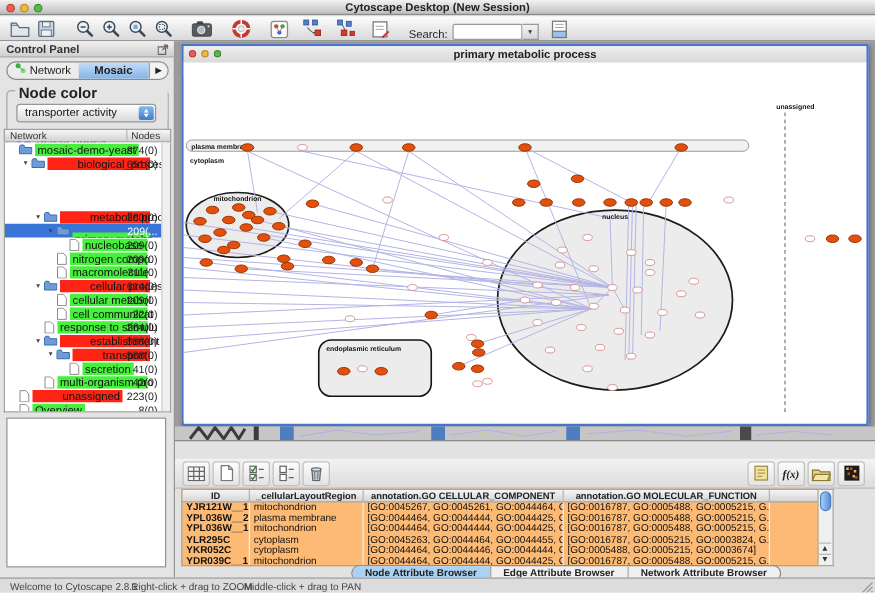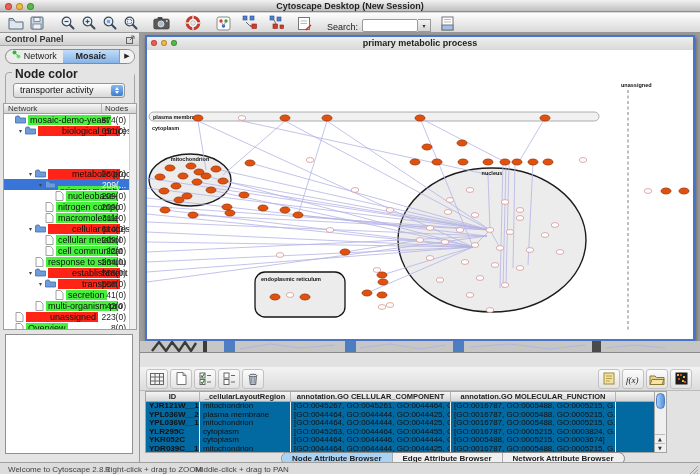--- a/index.html
+++ b/index.html
@@ -90,26 +90,26 @@
     font-size:9px; font-weight:bold; color:#222; line-height:13px; }
   .canvas { position:absolute; left:0; top:13px; width:546px; height:287px; background:#fff; overflow:hidden; }
   .rlabel { font-size:5.5px; font-weight:bold; fill:#111; }
   .strip { position:absolute; left:0; top:308px; width:560px; height:11px; }
 
   
   .dpanel { position:absolute; left:140px; top:352px; width:560px; height:110px;
     background:#e2e2e2; border-top:1px solid #8a8a8a; }
   .dtool { position:absolute; top:14px; left:0; right:0; height:24px;
     background:linear-gradient(#f3f3f3,#dcdcdc); border-bottom:1px solid #bbb;
-    display:flex; align-items:center; padding:0 6px; }
+    display:flex; align-items:center; padding:0 6px;font-weight:bold; }
   .dbtn { width:22px; height:20px; display:flex; align-items:center; justify-content:center;
     border:1px solid #c2c2c2; border-radius:3px; background:linear-gradient(#fcfcfc,#e3e3e3); margin-right:2px; }
   .dspace { flex:1; }
   .dtable { position:absolute; top:38px; left:5px; width:510px; height:62px;
-    background:#0369a1; border:1px solid #a5a5a5; overflow:hidden; }
+    background:#fdba74; border:1px solid #a5a5a5; overflow:hidden; }
   .dthead { display:flex; height:10px; background:linear-gradient(#f5f5f5,#d5d5d5);
     border-bottom:1px solid #a8a8a8; font-size:7.5px; font-weight:bold; color:#222; }
   .dthead span { border-right:1px solid #b5b5b5; text-align:center; overflow:hidden;
     white-space:nowrap; line-height:10px; }
   .dtrow { display:flex; height:8.6px; font-size:8px; color:#111; }
   .dtrow span { border-right:1px solid #eee; padding-left:3px; overflow:hidden;
     white-space:nowrap; line-height:8.6px; }
   .c0 { width:54px; font-weight:bold; } .c1 { width:91px; } .c2 { width:160px; } .c3 { width:165px; }
   .chead span.c0,.chead span.c1,.chead span.c2,.chead span.c3 { padding-left:0; }
   .dvscroll { position:absolute; top:38px; left:515px; width:12px; height:62px;

